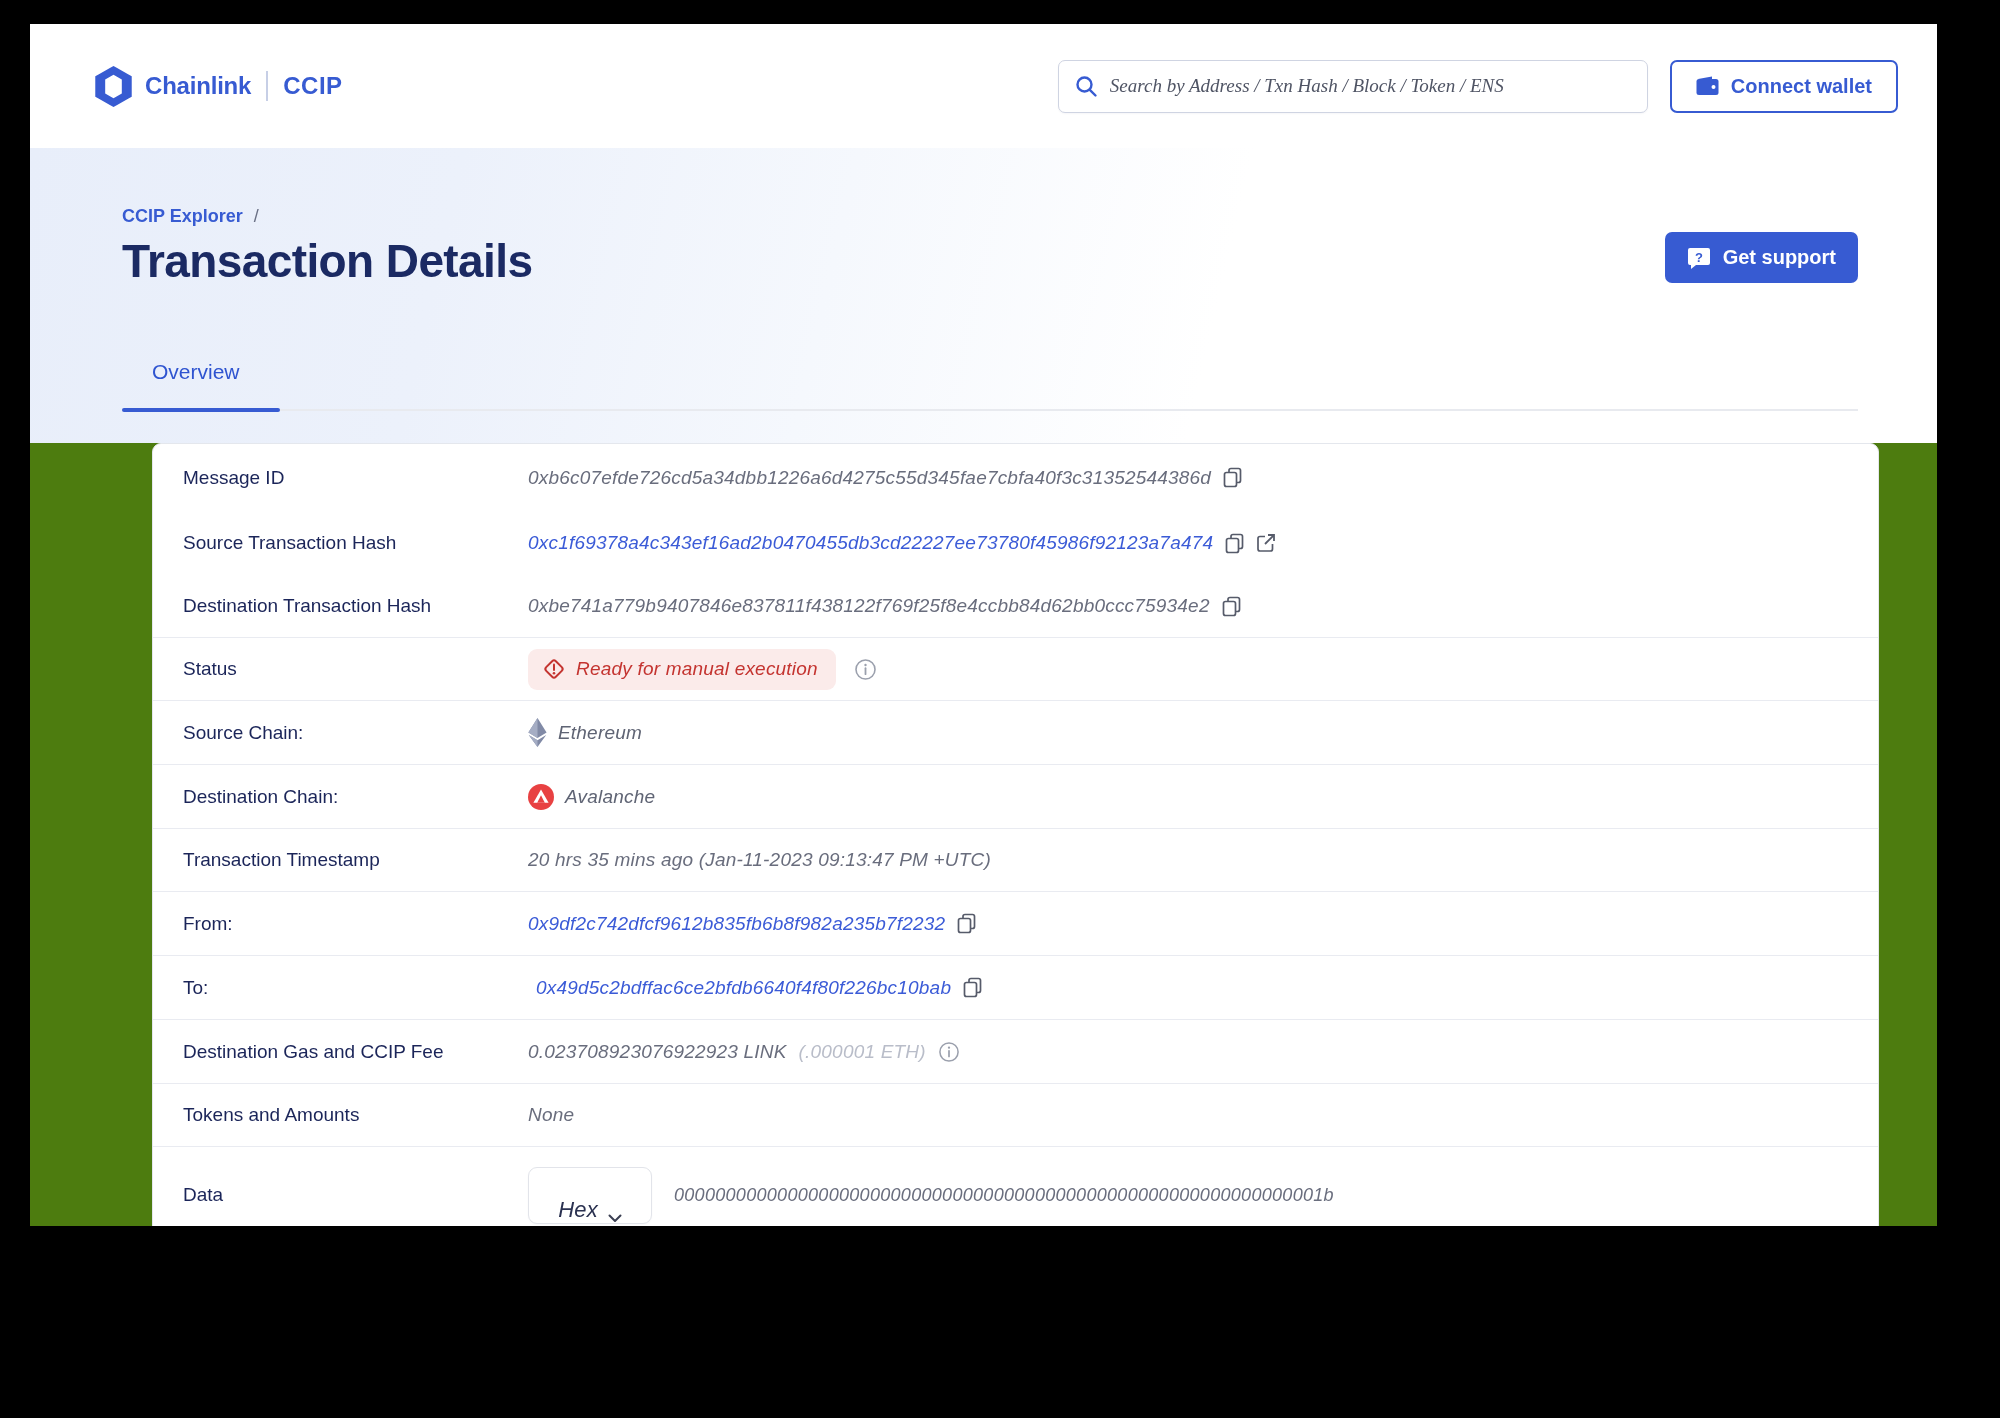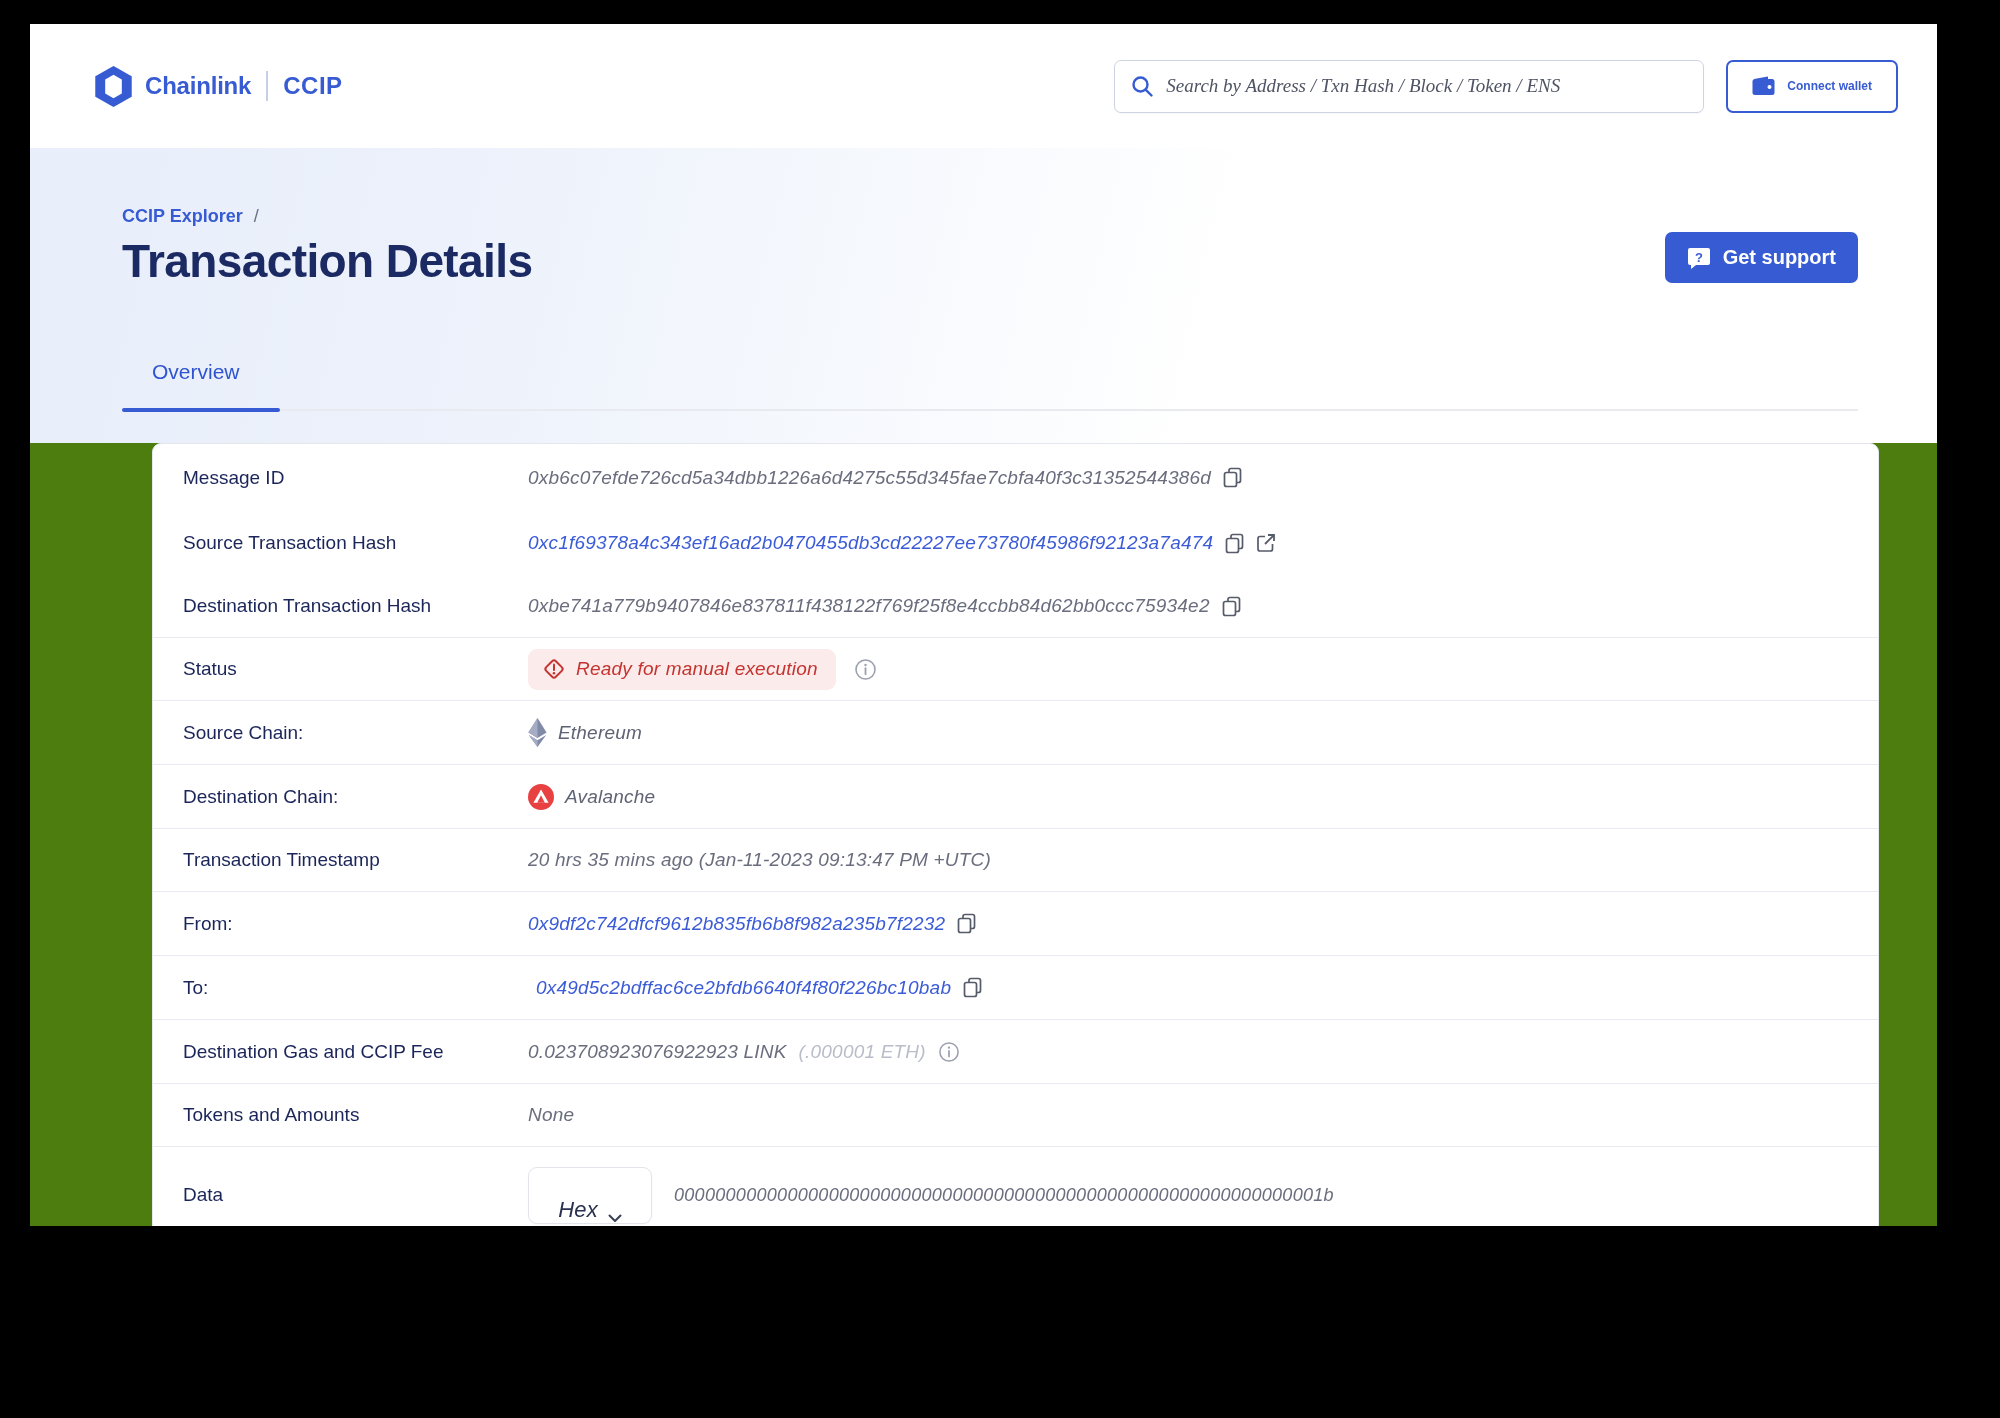--- a/index.html
+++ b/index.html
@@ -25,21 +25,21 @@
     box-shadow:0 1px 2px rgba(20,30,80,0.04);
   }
   .search-box input {
     border:none; outline:none; flex:1; font-size:19px; color:#2a3150;
     font-family:Liberation Serif, serif; background:transparent;
   }
   .search-box input::placeholder { font-style:italic; color:#4f5464; }
   .connect-btn {
     margin-left:22px; height:53px; padding:0 24px; border:2px solid var(--brand,#375bd2);
     border-radius:7px; background:#fff; display:flex; align-items:center; gap:12px;
-    color:var(--brand,#375bd2); font-size:12px; font-weight:700; cursor:pointer; font-family:inherit;
+    color:var(--brand,#375bd2); font-size:20px; font-weight:700; cursor:pointer; font-family:inherit;
   }
   
   .hero {
     position:absolute; top:124px; left:0; right:0; height:295px;
     background:linear-gradient(103deg,#e8eefa 0%, #ecf1fb 22%, #f5f8fd 42%, #ffffff 62%, #ffffff 100%);
   }
   .breadcrumb { position:absolute; left:92px; top:58px; font-size:18px; }
   .breadcrumb .bc-link { color:var(--brand,#375bd2); font-weight:700; cursor:pointer; }
   .breadcrumb .bc-sep { color:#6a7085; font-weight:400; margin-left:6px; }
   .hero-title {

